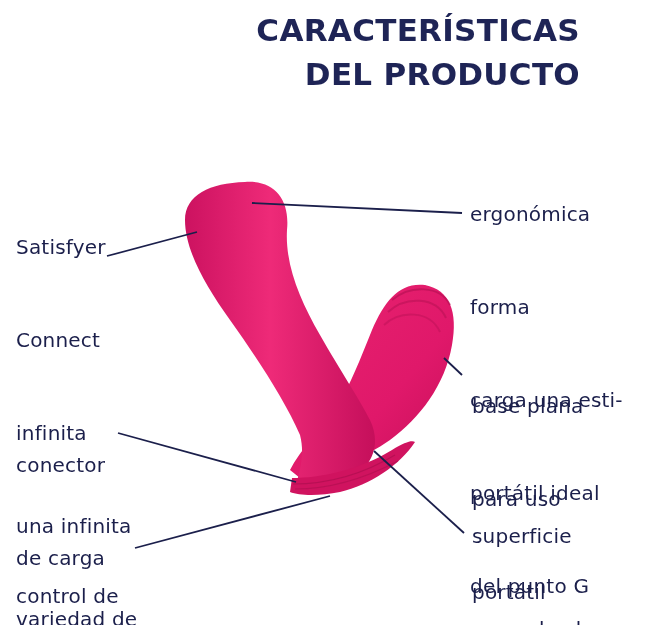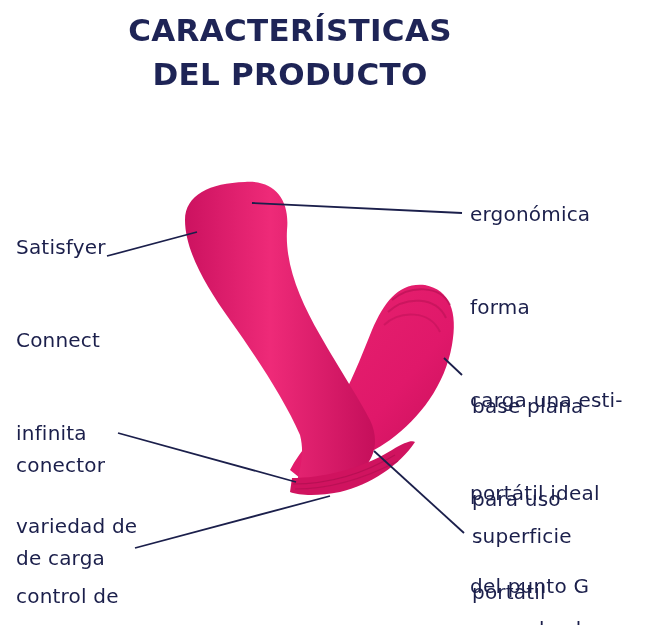--- a/index.html
+++ b/index.html
@@ -1,19 +1,19 @@
 <!DOCTYPE html>
 <html><head>
   <meta charset="utf-8">
   <style>
     * { margin: 0; padding: 0; box-sizing: border-box; }
     html, body { width: 652px; height: 625px; background: #ffffff; overflow: hidden; }
     body { position: relative; font-family: "DejaVu Sans", sans-serif; color: #1b1f4b; }
     .title {
-      position: absolute; left: 0; top: 8px; width: 580px; text-align: center;
+      position: absolute; left: 0; top: 8px; width: 580px; text-align: right;
       font-family: "DejaVu Sans", sans-serif; font-weight: bold;
       font-size: 31px; line-height: 44px; color: #1e2456; letter-spacing: 0.3px;
     }
     .title div { display: block; }
     .label {
       position: absolute; font-family: "DejaVu Sans", sans-serif;
       font-size: 20px; line-height: 31px; color: #1b1f4b; white-space: pre;
       letter-spacing: 0.2px;
     }
     .label span { display: block; }
@@ -65,20 +65,21 @@
     <line x1="118" y1="433" x2="296" y2="482"></line>
     <line x1="374" y1="451" x2="464" y2="533"></line>
     <line x1="135" y1="548" x2="330" y2="496"></line>
   </g>
 </svg>
 
 <div class="label" style="left:16px; top:170px;">
   <span>Satisfyer</span>
   <span>Connect</span>
   <span>infinita</span>
+  <span>una infinita</span>
   <span>variedad de</span>
   
 </div>
 
 <div class="label" style="left:470px; top:137px;">
   <span>ergonómica</span>
   <span>forma</span>
   <span>carga una esti-</span>
   <span>portátil ideal</span>
   <span>del punto G</span>

